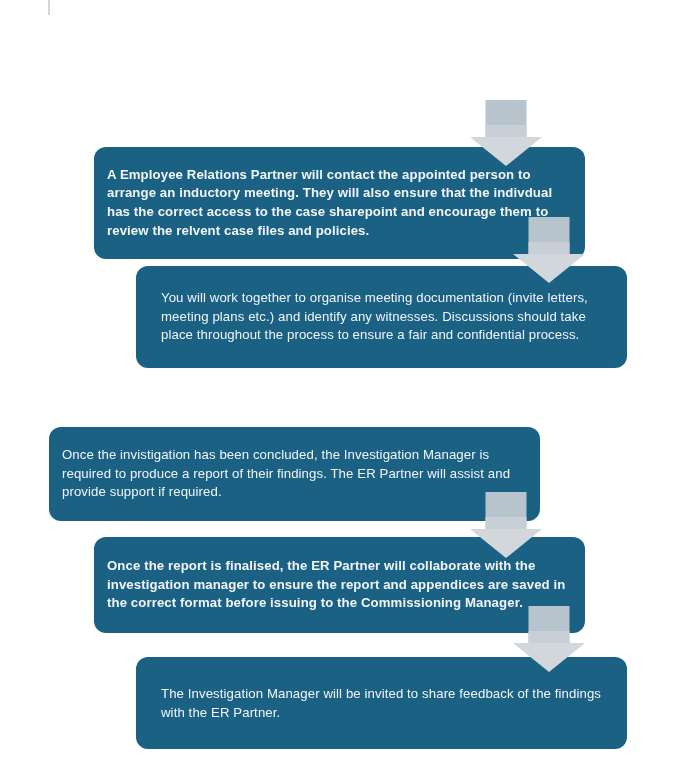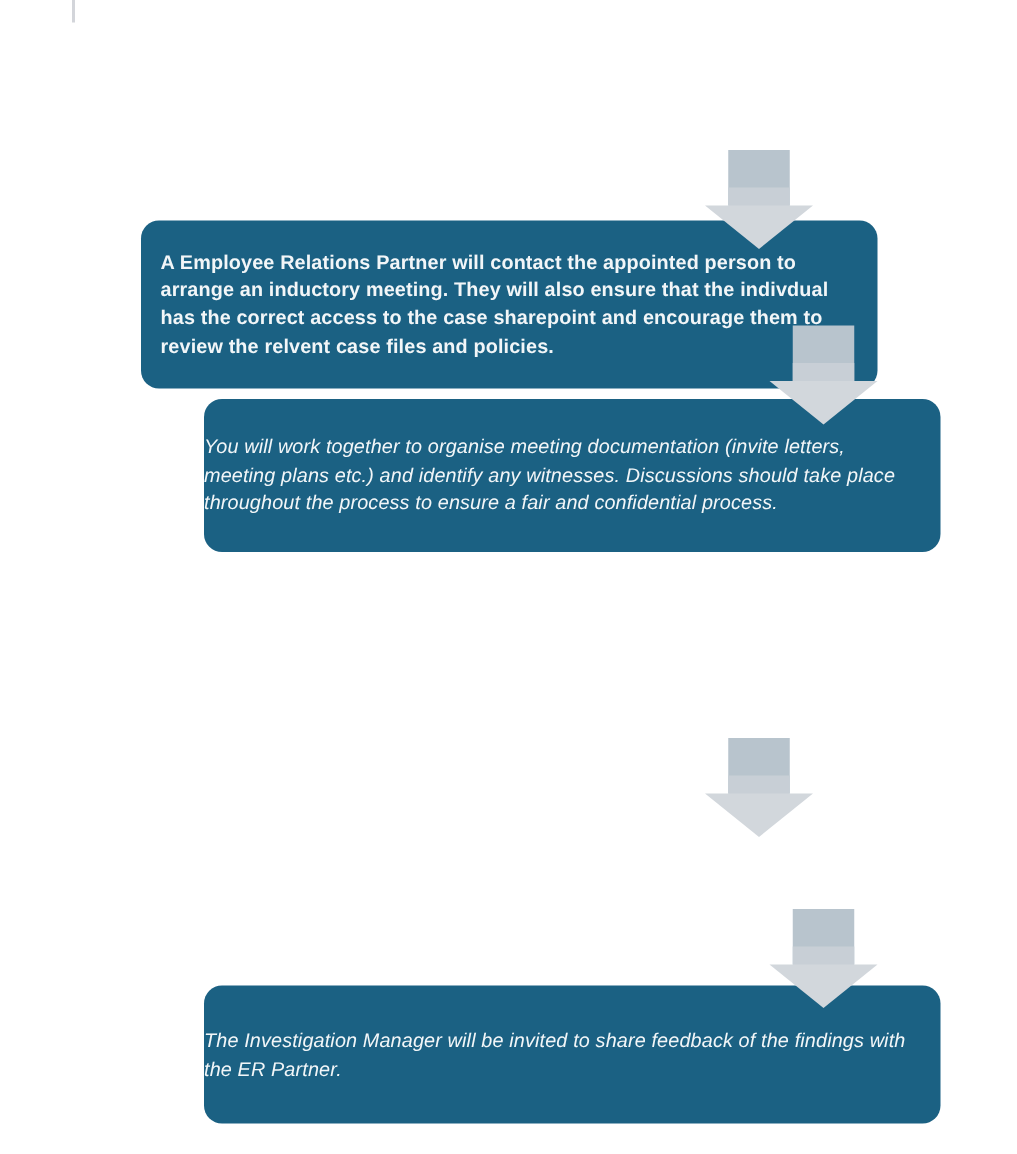--- a/index.html
+++ b/index.html
@@ -58,21 +58,21 @@
   .box-3 { left: 136px; top: 266px; width: 491px; height: 102px; }
   .box-4 { left: 49px;  top: 427px; width: 491px; height: 94px; }
   .box-5 { left: 94px;  top: 537px; width: 491px; height: 96px; }
   .box-6 { left: 136px; top: 657px; width: 491px; height: 92px; }
 
   .box-1 .step-text,
   .box-4 .step-text { padding-left: 13px; }
   .box-2 .step-text,
   .box-5 .step-text { padding-left: 13px; font-weight: bold; }
   .box-3 .step-text,
-  .box-6 .step-text { padding-left: 0; font-style: italic; }
+  .box-6 .step-text { padding-left: 25px; }
 
   
   .box-6 .step-text { padding-top: 2px; }
 
   
   .flow-arrow {
     position: absolute;
     z-index: 3;
   }
   .flow-arrow .shaft {
@@ -130,27 +130,33 @@
   <div class="flow-arrow arrow-2">
     <div class="shaft"></div>
     <div class="shaft-low"></div>
     <div class="head"></div>
   </div>
 
   <div class="step-box box-3">
     <div class="step-text">You will work together to organise meeting documentation (invite letters, meeting plans etc.) and identify any witnesses. Discussions should take place throughout the process to ensure a fair and confidential process.</div>
   </div>
 
+  <div class="step-box box-4">
+    <div class="step-text">Once the invistigation has been concluded, the Investigation Manager is required to produce a report of their findings. The ER Partner will assist and provide support if required.</div>
+  </div>
 
   <div class="flow-arrow arrow-3">
     <div class="shaft"></div>
     <div class="shaft-low"></div>
     <div class="head"></div>
   </div>
 
+  <div class="step-box box-5">
+    <div class="step-text">Once the report is finalised, the ER Partner will collaborate with the investigation manager to ensure the report and appendices are saved in the correct format before issuing to the Commissioning Manager.</div>
+  </div>
 
   <div class="flow-arrow arrow-4">
     <div class="shaft"></div>
     <div class="shaft-low"></div>
     <div class="head"></div>
   </div>
 
   <div class="step-box box-6">
     <div class="step-text">The Investigation Manager will be invited to share feedback of the findings with the ER Partner.</div>
   </div>

